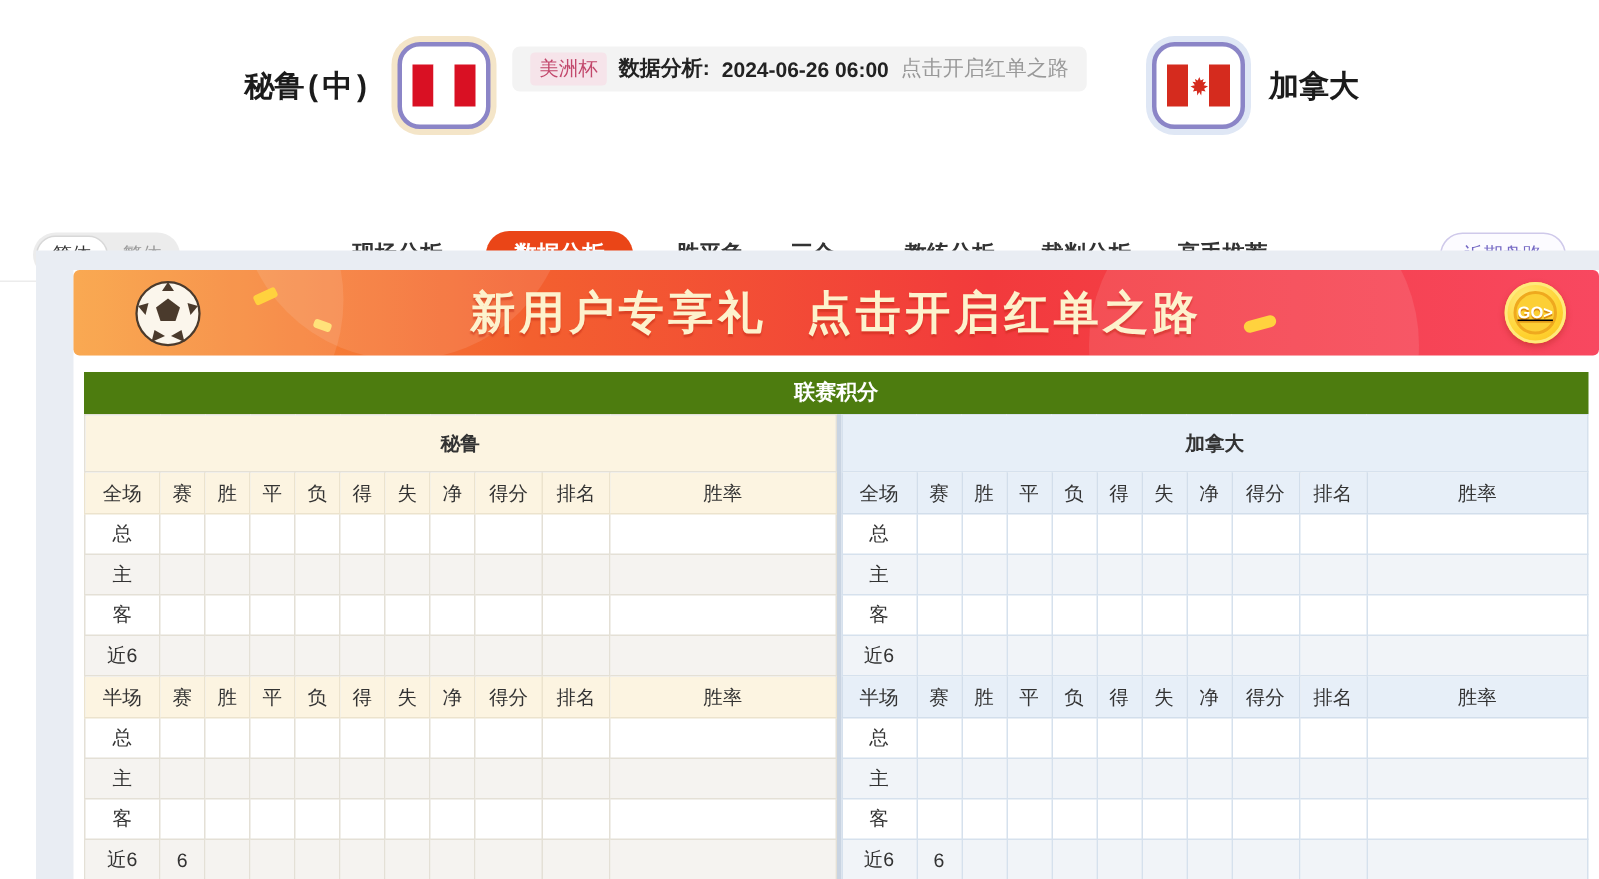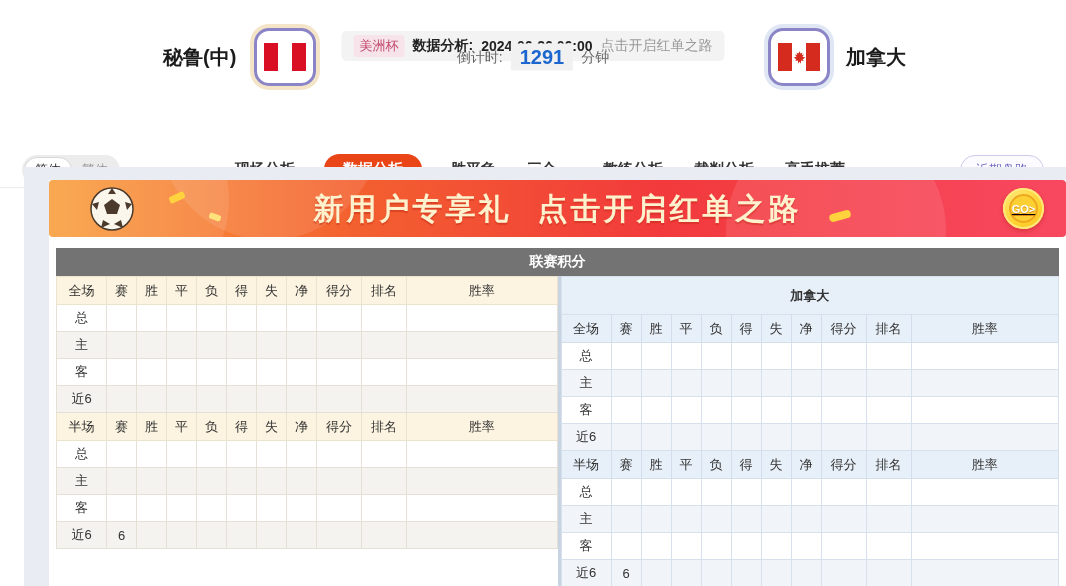--- a/index.html
+++ b/index.html
@@ -8,21 +8,21 @@
 
   
   .top-header { position:relative; height:130px; background:#fff; }
   .match-pill { position:absolute; left:50%; top:9px; transform:translateX(-50%);
     display:flex; align-items:center; gap:8px; background:#f3f3f3; border-radius:5px;
     padding:4px 12px; white-space:nowrap; }
   .league-badge { background:#f6e4ea; color:#c2476b; font-size:13px; padding:2px 6px; border-radius:3px; }
   .kickoff-label, .kickoff-time { font-size:14px; font-weight:bold; color:#222; }
   .venue { font-size:14px; color:#999; }
 
-  .teams-row { position:relative; height:70px; margin-top:22px; }
+  .teams-row { position:relative; height:70px; margin-top:22px;font-family:Liberation Mono, monospace; }
   .home-group { position:absolute; left:163px; top:50%; transform:translateY(-50%);
     display:flex; align-items:center; gap:18px; }
   .away-group { position:absolute; right:160px; top:50%; transform:translateY(-50%);
     display:flex; align-items:center; gap:16px; }
   .team-name { font-size:20px; font-weight:bold; color:#1b1b1b; }
   .flag-box { width:62px; height:58px; background:#fff; border:3px solid #8b85c7;
     border-radius:15px; display:flex; align-items:center; justify-content:center; }
   .flag-box.home-glow { box-shadow:0 0 0 4px #f4e5c8; }
   .flag-box.away-glow { box-shadow:0 0 0 4px #dfe7f5; }
   .flag { width:42px; height:28px; display:flex; }
@@ -67,21 +67,21 @@
   .go-coin { position:absolute; right:22px; top:8px; width:41px; height:41px; border-radius:50%;
     background:radial-gradient(circle at 35% 30%, #ffe97c, #ffd22e 60%, #f6b921);
     box-shadow:0 0 0 2px #ffe97c inset, 0 2px 4px rgba(150,30,10,.35);
     display:flex; align-items:center; justify-content:center; cursor:pointer;text-decoration:underline; }
   .go-inner { width:29px; height:29px; border-radius:50%; background:#fccf35; border:2px solid #efa91e;
     display:flex; align-items:center; justify-content:center;
     font-size:11px; font-weight:bold; color:#fff; text-shadow:0 1px 0 #d98a12; }
 
   
   .league-table { margin:11px 7px 0 7px; }
-  .table-title { height:28px; background:#737373; color:#fff; font-size:14px; font-weight:bold;
+  .table-title { height:28px; background:#4d7c0f; color:#fff; font-size:14px; font-weight:bold;
     display:flex; align-items:center; justify-content:center; }
   .halves { display:flex; }
   .thalf { width:50%; }
   .thalf table { width:100%; border-collapse:collapse; table-layout:fixed; }
   .thalf td { height:27px; text-align:center; font-size:13px; color:#333; overflow:hidden; white-space:nowrap; }
 
   .thalf.left td { border:1px solid #e4e0d6; }
   .thalf.right td { border:1px solid #d6e1ed; }
   .thalf.right { border-left:3px solid #c9d4e2; }
 
@@ -112,25 +112,20 @@
       <span class="team-name">秘鲁(中)</span>
       <div class="flag-box home-glow">
         <div class="flag">
           <div class="bar"></div>
             <div class="mid"></div>
             <div class="bar"></div>
         </div>
       </div>
     </div>
 
-    <div class="countdown">
-      <span class="countdown-label">倒计时:</span>
-      <span class="countdown-value">1291</span>
-      <span class="countdown-unit">分钟</span>
-    </div>
 
     <div class="away-group">
       <div class="flag-box away-glow">
         <div class="flag">
           <div class="bar" style="background:#d52b1e;"></div>
           <div class="mid">
             <svg width="13" height="13" viewBox="0 0 20 19">
               <path fill="#d52b1e" d="M10 0 L11.5 3.5 L14.5 2 L13.5 5.5 L17 5 L14.5 8.5 L19 9.5 L15 12 L16.5 15 L12.5 14 L12 19 L10 15.5 L8 19 L7.5 14 L3.5 15 L5 12 L1 9.5 L5.5 8.5 L3 5 L6.5 5.5 L5.5 2 L8.5 3.5 Z"></path>
             </svg>
           </div>
@@ -198,20 +193,23 @@
                 <col style="width:30px">
               <col style="width:30px">
                 <col style="width:30px">
                 <col style="width:30px">
                 <col style="width:30px">
               <col style="width:45px">
                 <col style="width:45px">
                 <col>
             </colgroup>
             <tbody>
+                <tr>
+                  <td class="team-cell" colspan="11">秘鲁</td>
+                </tr>
                 <tr class="cols-row">
                   <td>全场</td>
                   <td>赛</td>
                   <td>胜</td>
                   <td>平</td>
                   <td>负</td>
                   <td>得</td>
                   <td>失</td>
                   <td>净</td>
                   <td>得分</td>

